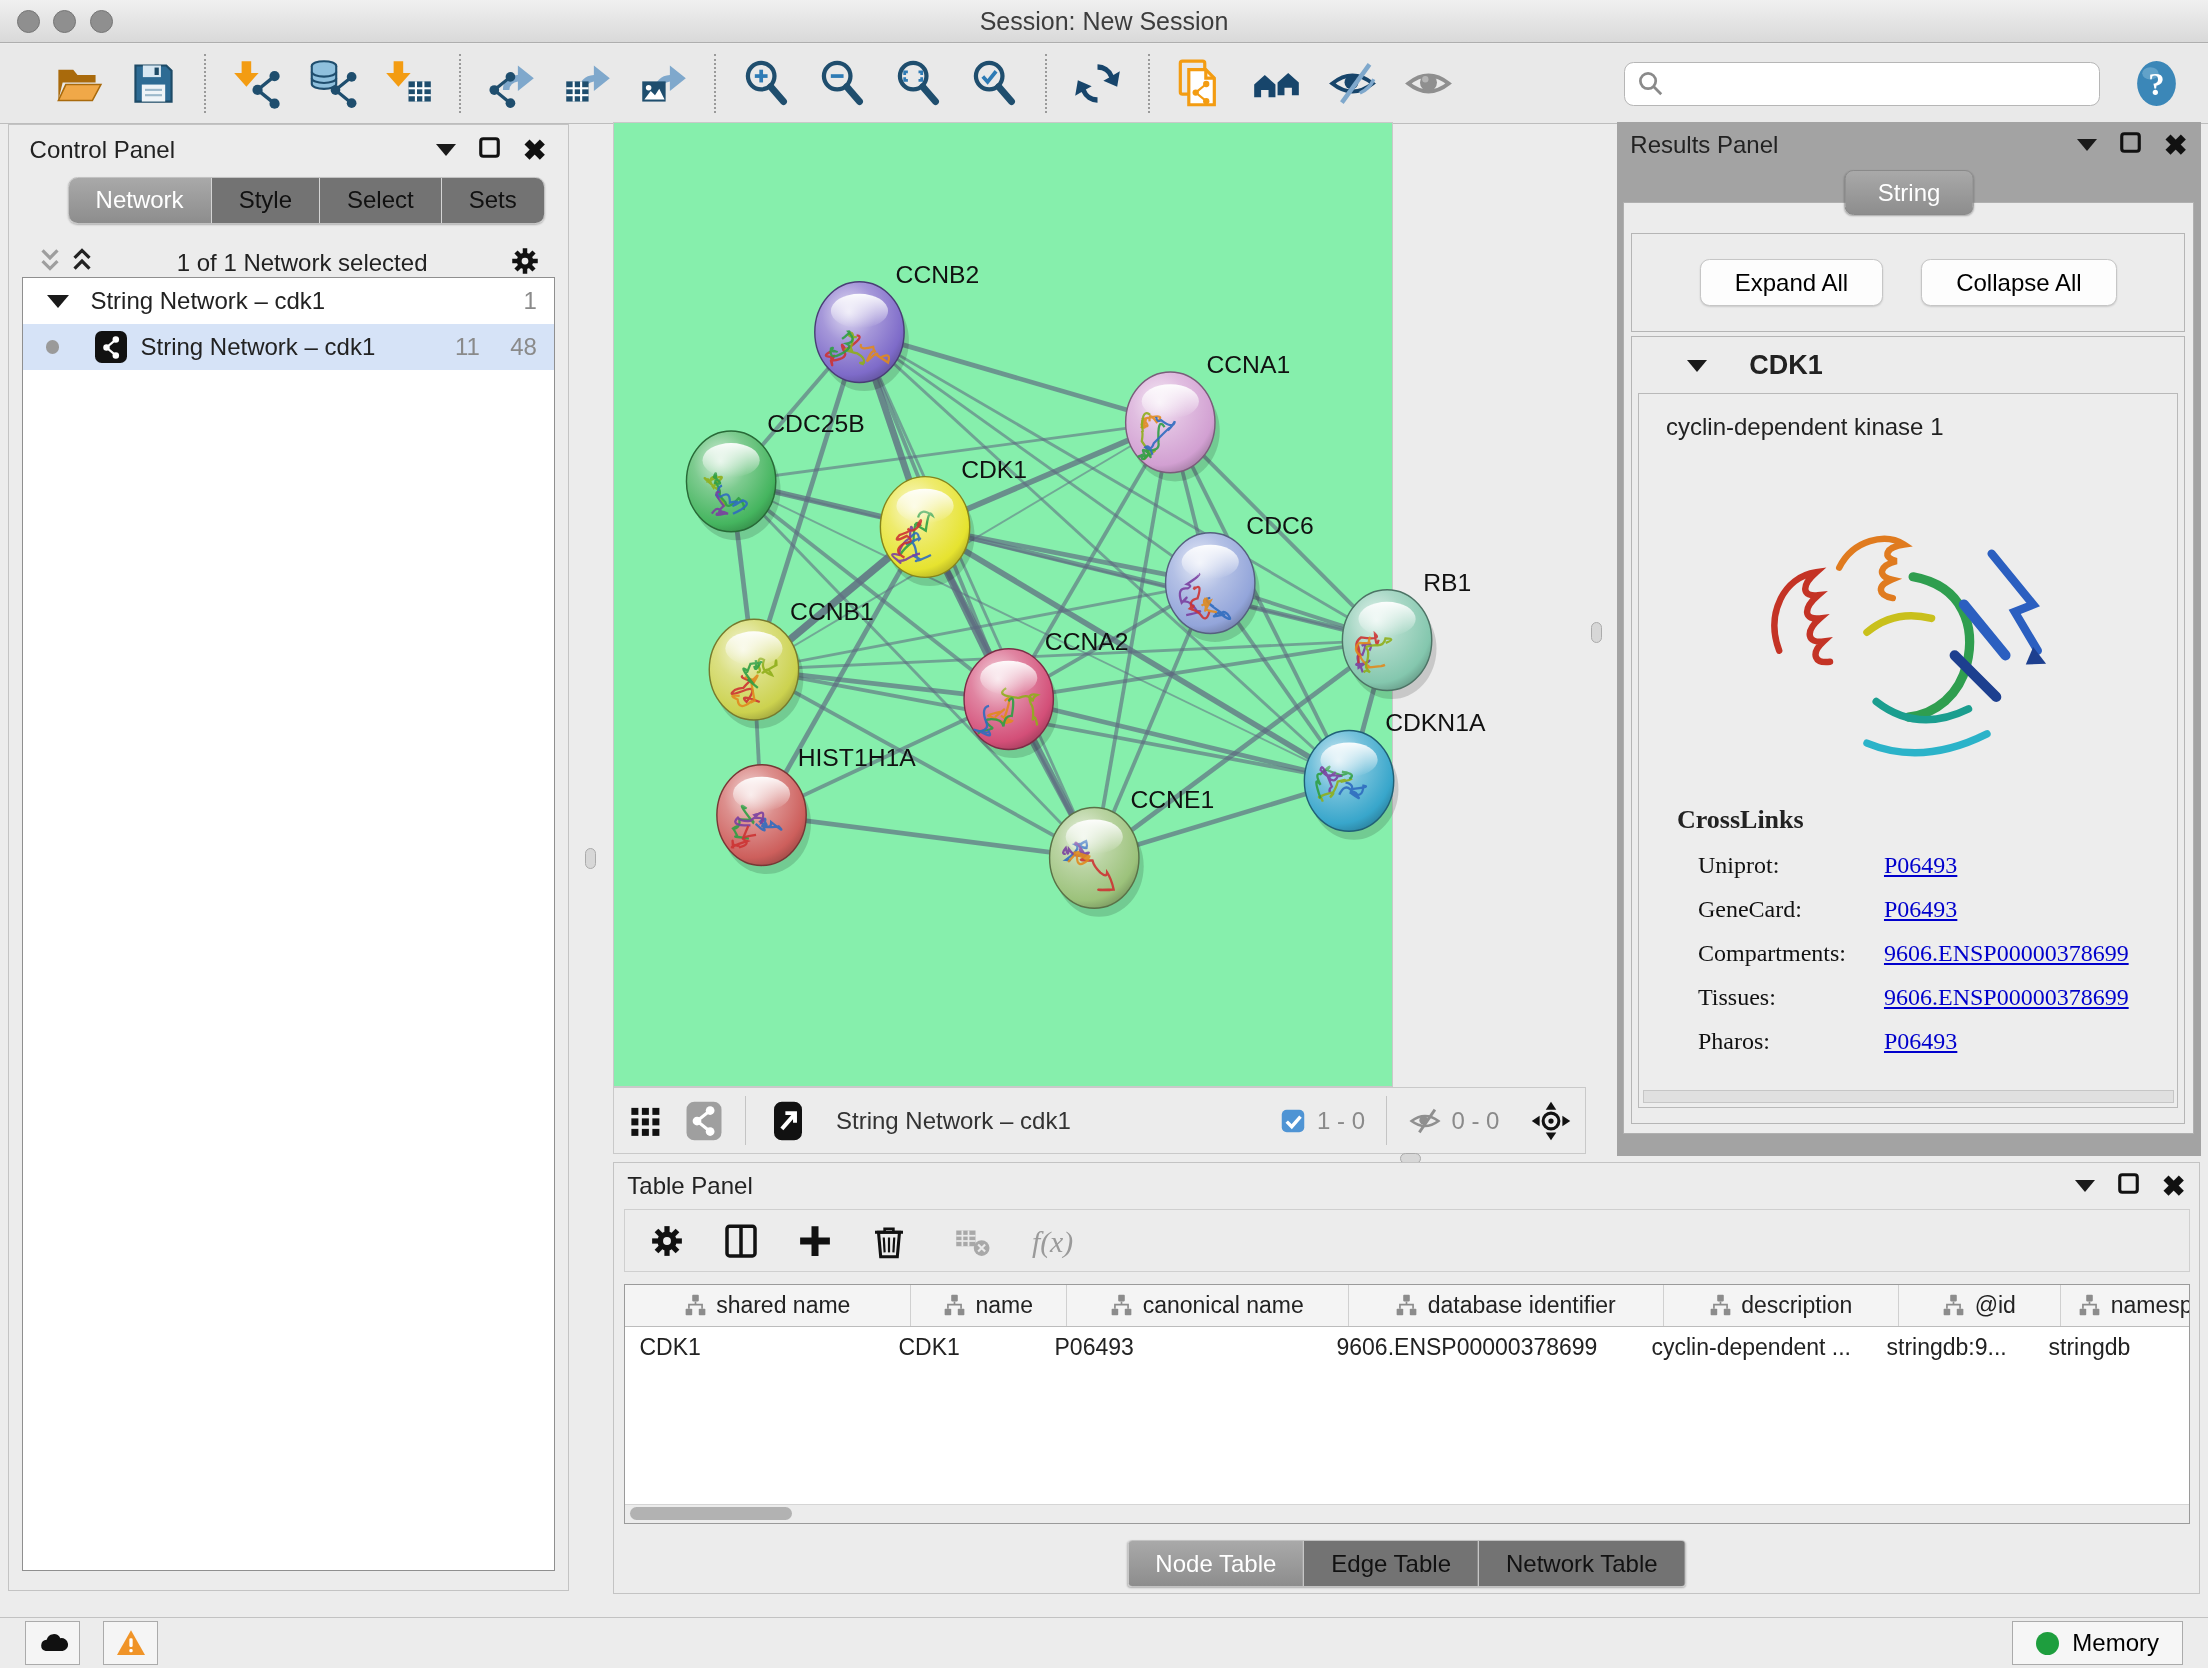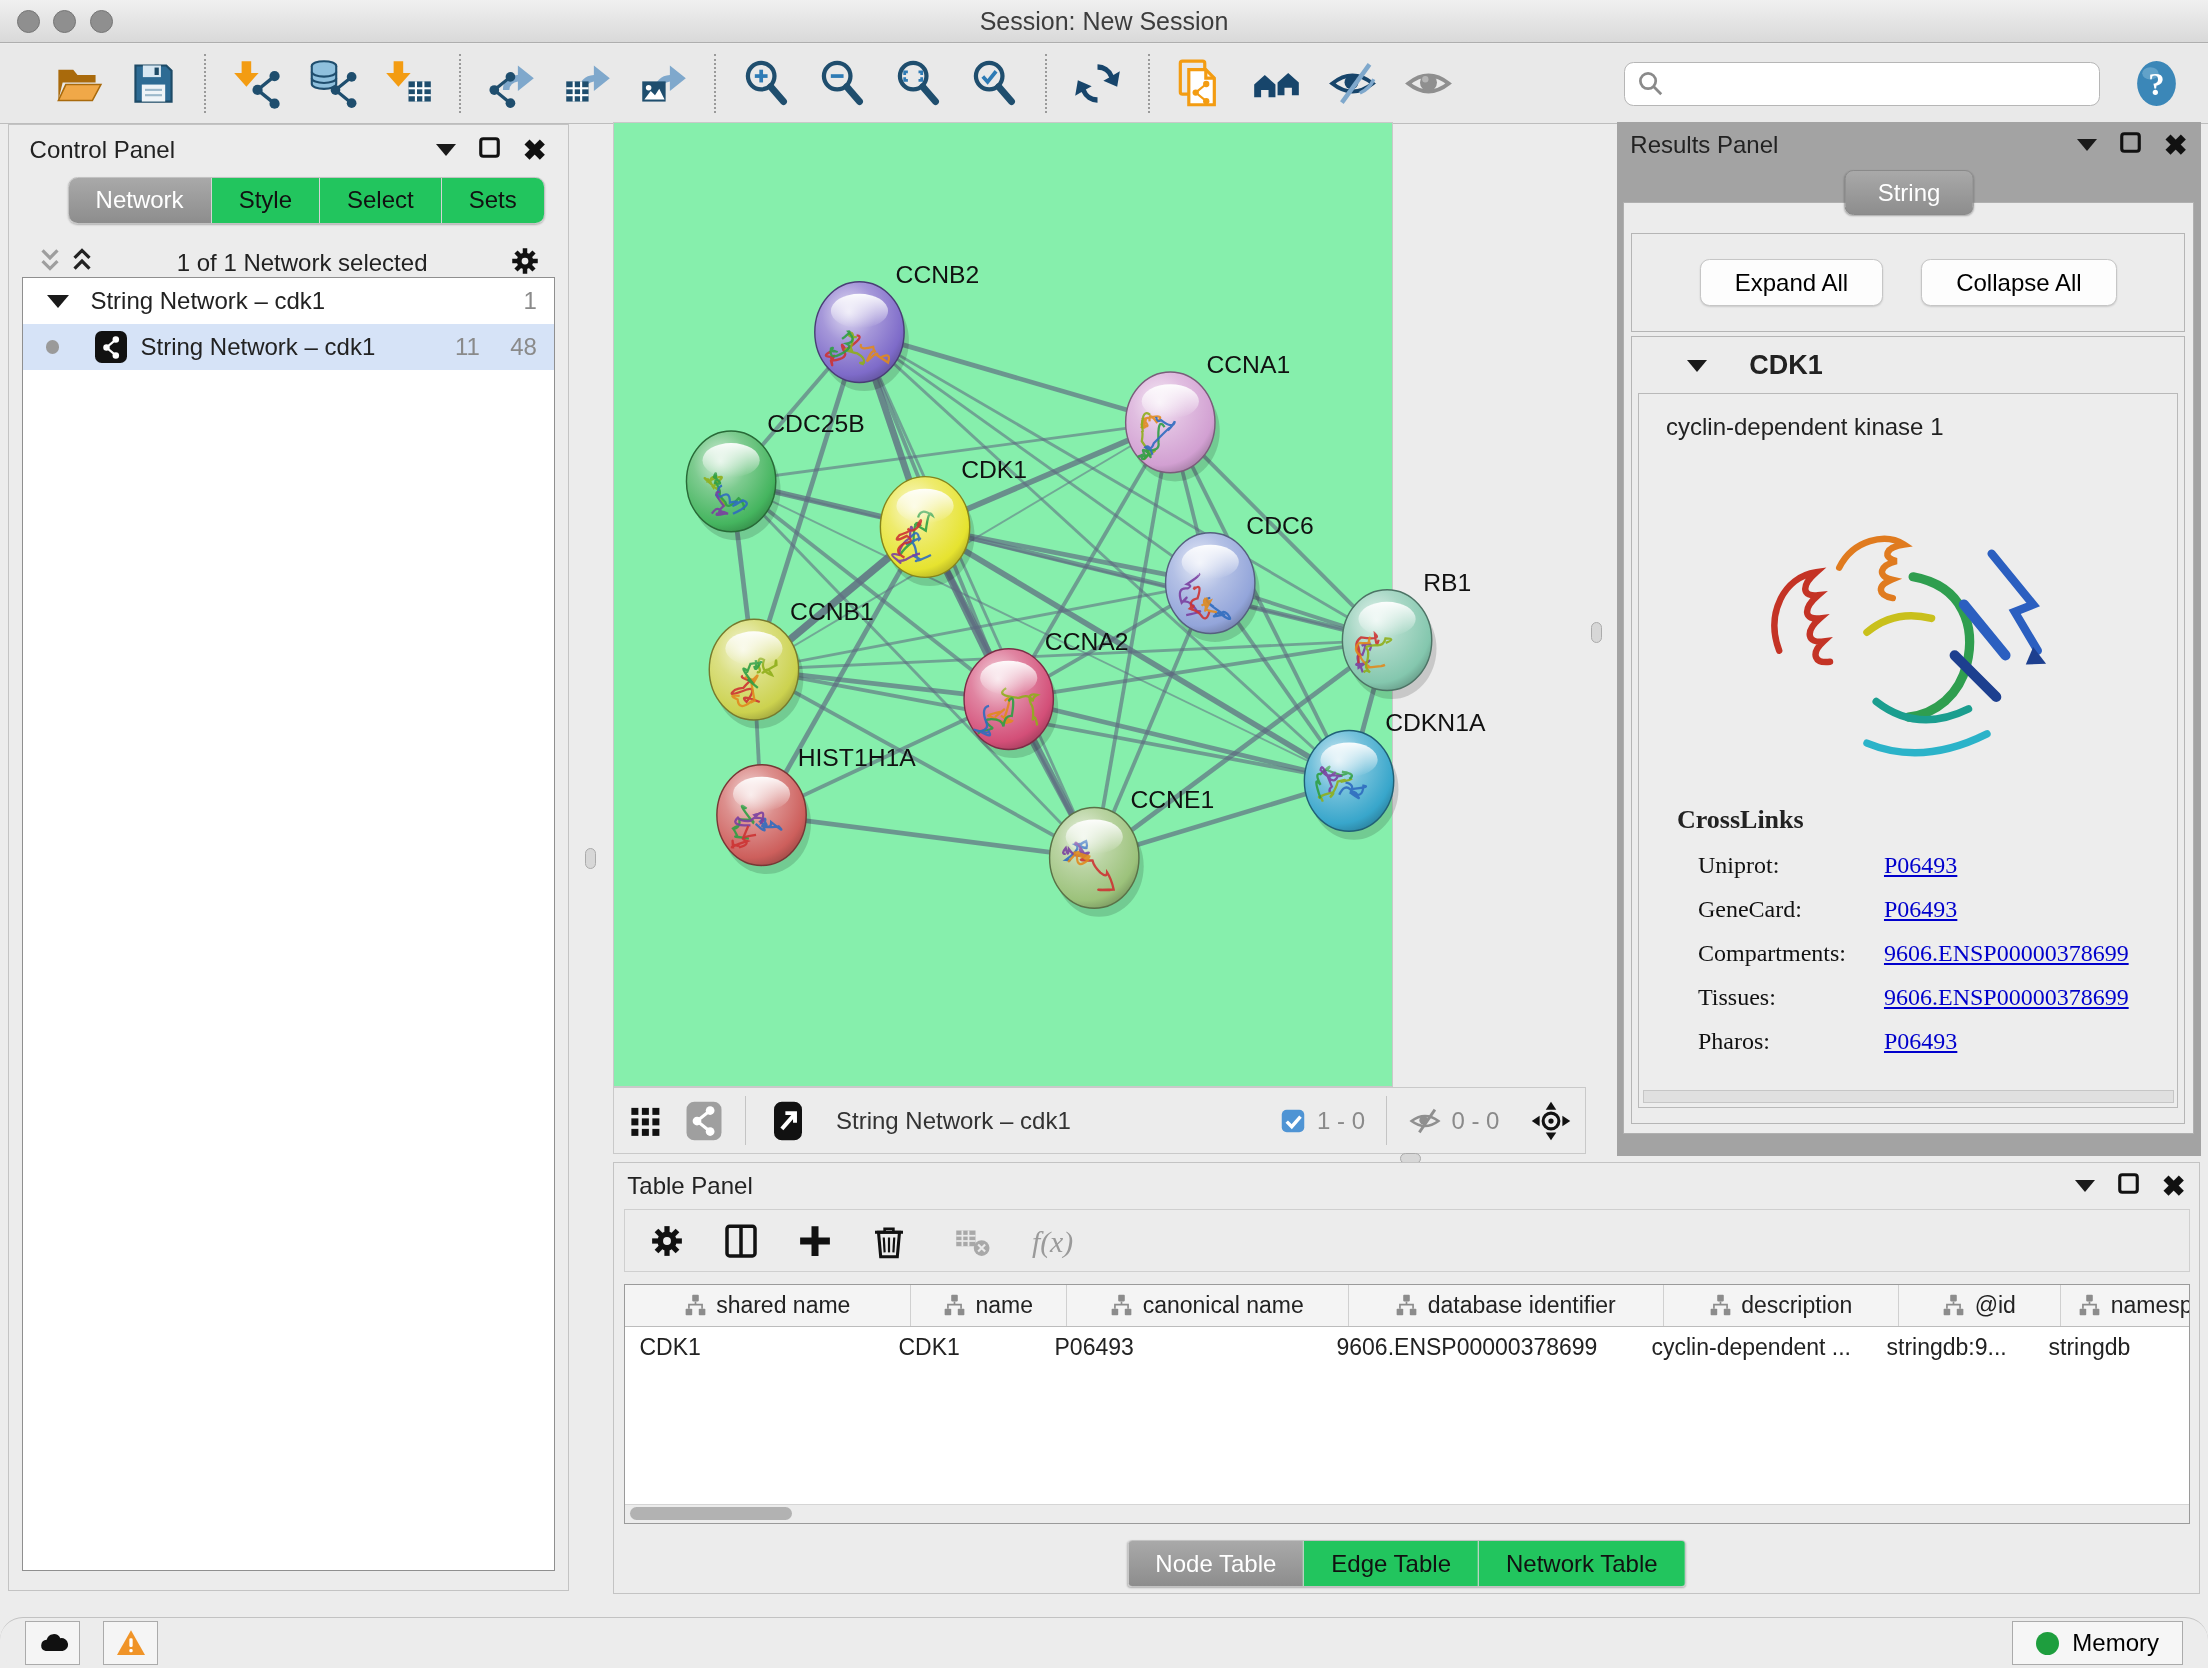--- a/index.html
+++ b/index.html
@@ -34,21 +34,21 @@
   .caret-down{width:0;height:0;border-left:10.5px solid transparent;border-right:10.5px solid transparent;
     border-top:12.4px solid #1a1a1a;}
   .float-ic svg{width:25px;height:25px;}
   .close-ic{font-size:28.5px;font-weight:bold;color:#111;line-height:1;}
   
   .cp{position:absolute;left:7.6px;top:124px;width:561px;height:1467px;background:#ececec;
       border:1px solid #c3c3c3;}
   .cp-hdr{padding:9.5px 21px 3.8px 21px;}
   .seg-tabs{display:flex;margin:7.6px 0 0 59px;border-radius:9.5px;
     box-shadow:0 1px 1.9px rgba(0,0,0,.25);width:fit-content;overflow:hidden;border:1px solid #c2c2c2;}
-  .seg{font-size:24px;padding:8.6px 27px;background:#22c55e;color:#111;border:none;
+  .seg{font-size:24px;padding:8.6px 27px;background:#737373;color:#111;border:none;
        border-left:1px solid #d4d4d4;cursor:pointer;}
   .seg:first-child{border-left:none;}
   .seg.active{background:linear-gradient(#a9a9a9,#8d8d8d);color:#fff;}
   .cp-selrow{display:flex;align-items:center;padding:19px 25px 9.5px 25px;font-size:24px;}
   .cp-selrow .lbl{flex:1;text-align:center;}
   .chev svg{width:32px;height:32px;}
   .gear-btn{background:none;border:none;padding:0;cursor:pointer;}
   .gear-btn svg{width:36px;height:36px;}
   .tree-box{position:absolute;left:13.3px;top:152px;width:533px;height:1294px;background:#fff;
     border:1px solid #8f8f8f;}
@@ -115,21 +115,21 @@
   .tbl-hc svg{width:23px;height:25px;flex:none;}
   .tbl-row{display:flex;height:44px;}
   .tbl-cell{font-size:23px;padding:7.6px 5.7px 0 15px;border-right:1px solid transparent;
     overflow:hidden;white-space:nowrap;flex:none;}
   .tbl-scroll{position:absolute;left:0;bottom:0;width:100%;height:19px;background:#ececec;border-top:1px solid #d5d5d5;}
   .tbl-thumb{position:absolute;left:5.7px;top:2.9px;width:162px;height:12.4px;border-radius:6.7px;background:#b2b2b2;}
   .tbl-tabs{position:absolute;left:50%;bottom:5.7px;transform:translateX(-50%);display:flex;
     border-radius:4px;overflow:hidden;border:1px solid #c2c2c2;box-shadow:0 1px 1.9px rgba(0,0,0,.25);}
   
   .statusbar{position:absolute;left:0;top:1617px;width:2208px;height:51px;background:#ececec;
-    border-top:1px solid #c2c2c2;display:flex;align-items:center;padding:0 25px;gap:23px;border-radius:23px;}
+    border-top:1px solid #c2c2c2;display:flex;align-items:center;padding:0 25px;gap:23px;}
   .sb-btn{width:55px;height:44px;background:#f5f5f5;border:1px solid #ababab;display:flex;
     align-items:center;justify-content:center;cursor:pointer;}
   .sb-btn svg{width:32px;height:32px;}
   .memory-btn{margin-left:auto;height:44px;background:#f6f6f6;border:1px solid #ababab;
     display:flex;align-items:center;gap:13.3px;padding:0 23px;font-size:24px;cursor:pointer;}
   .mem-dot{width:23px;height:23px;border-radius:50%;background:#1e9e3e;}
 </style>
 </head>
 <body>
 

